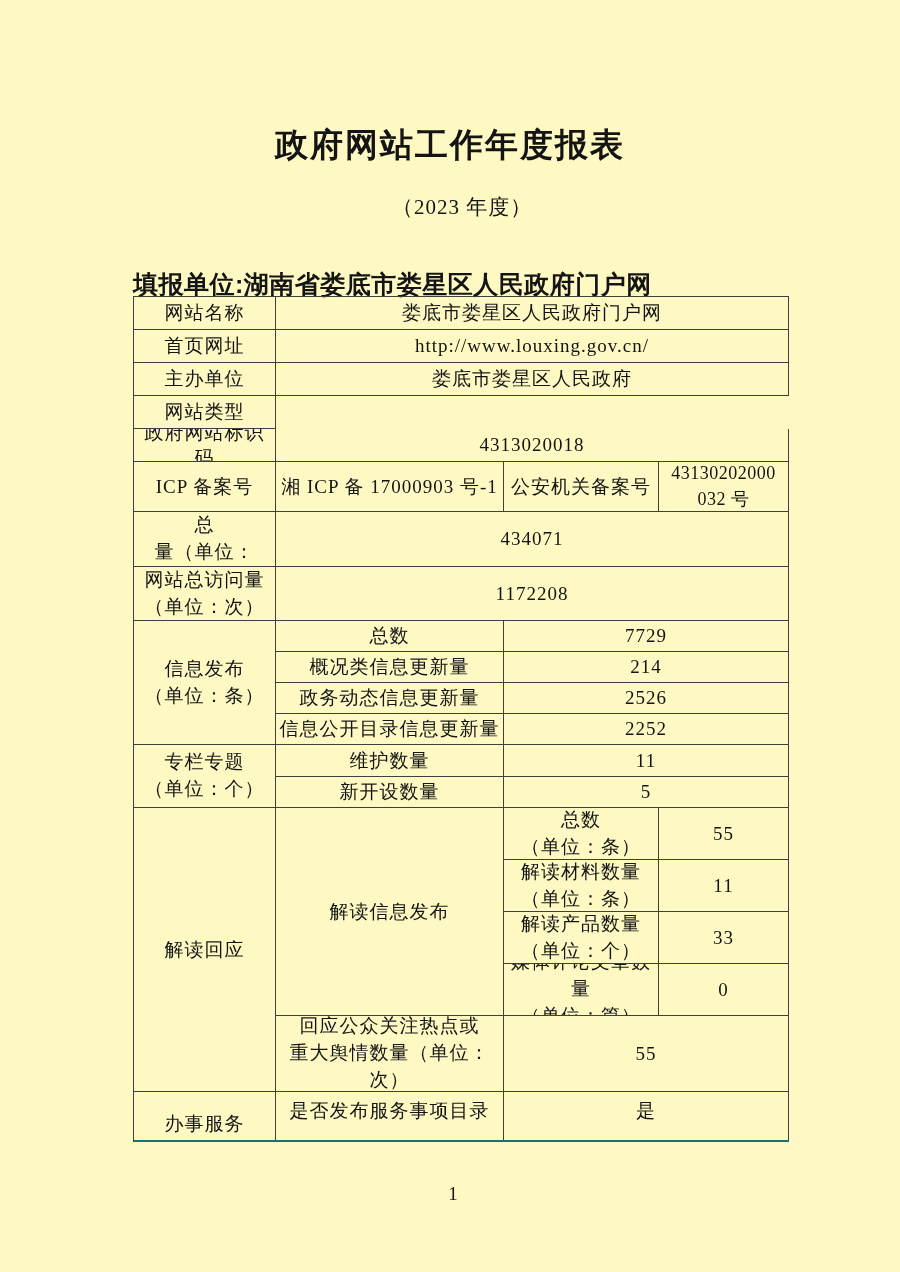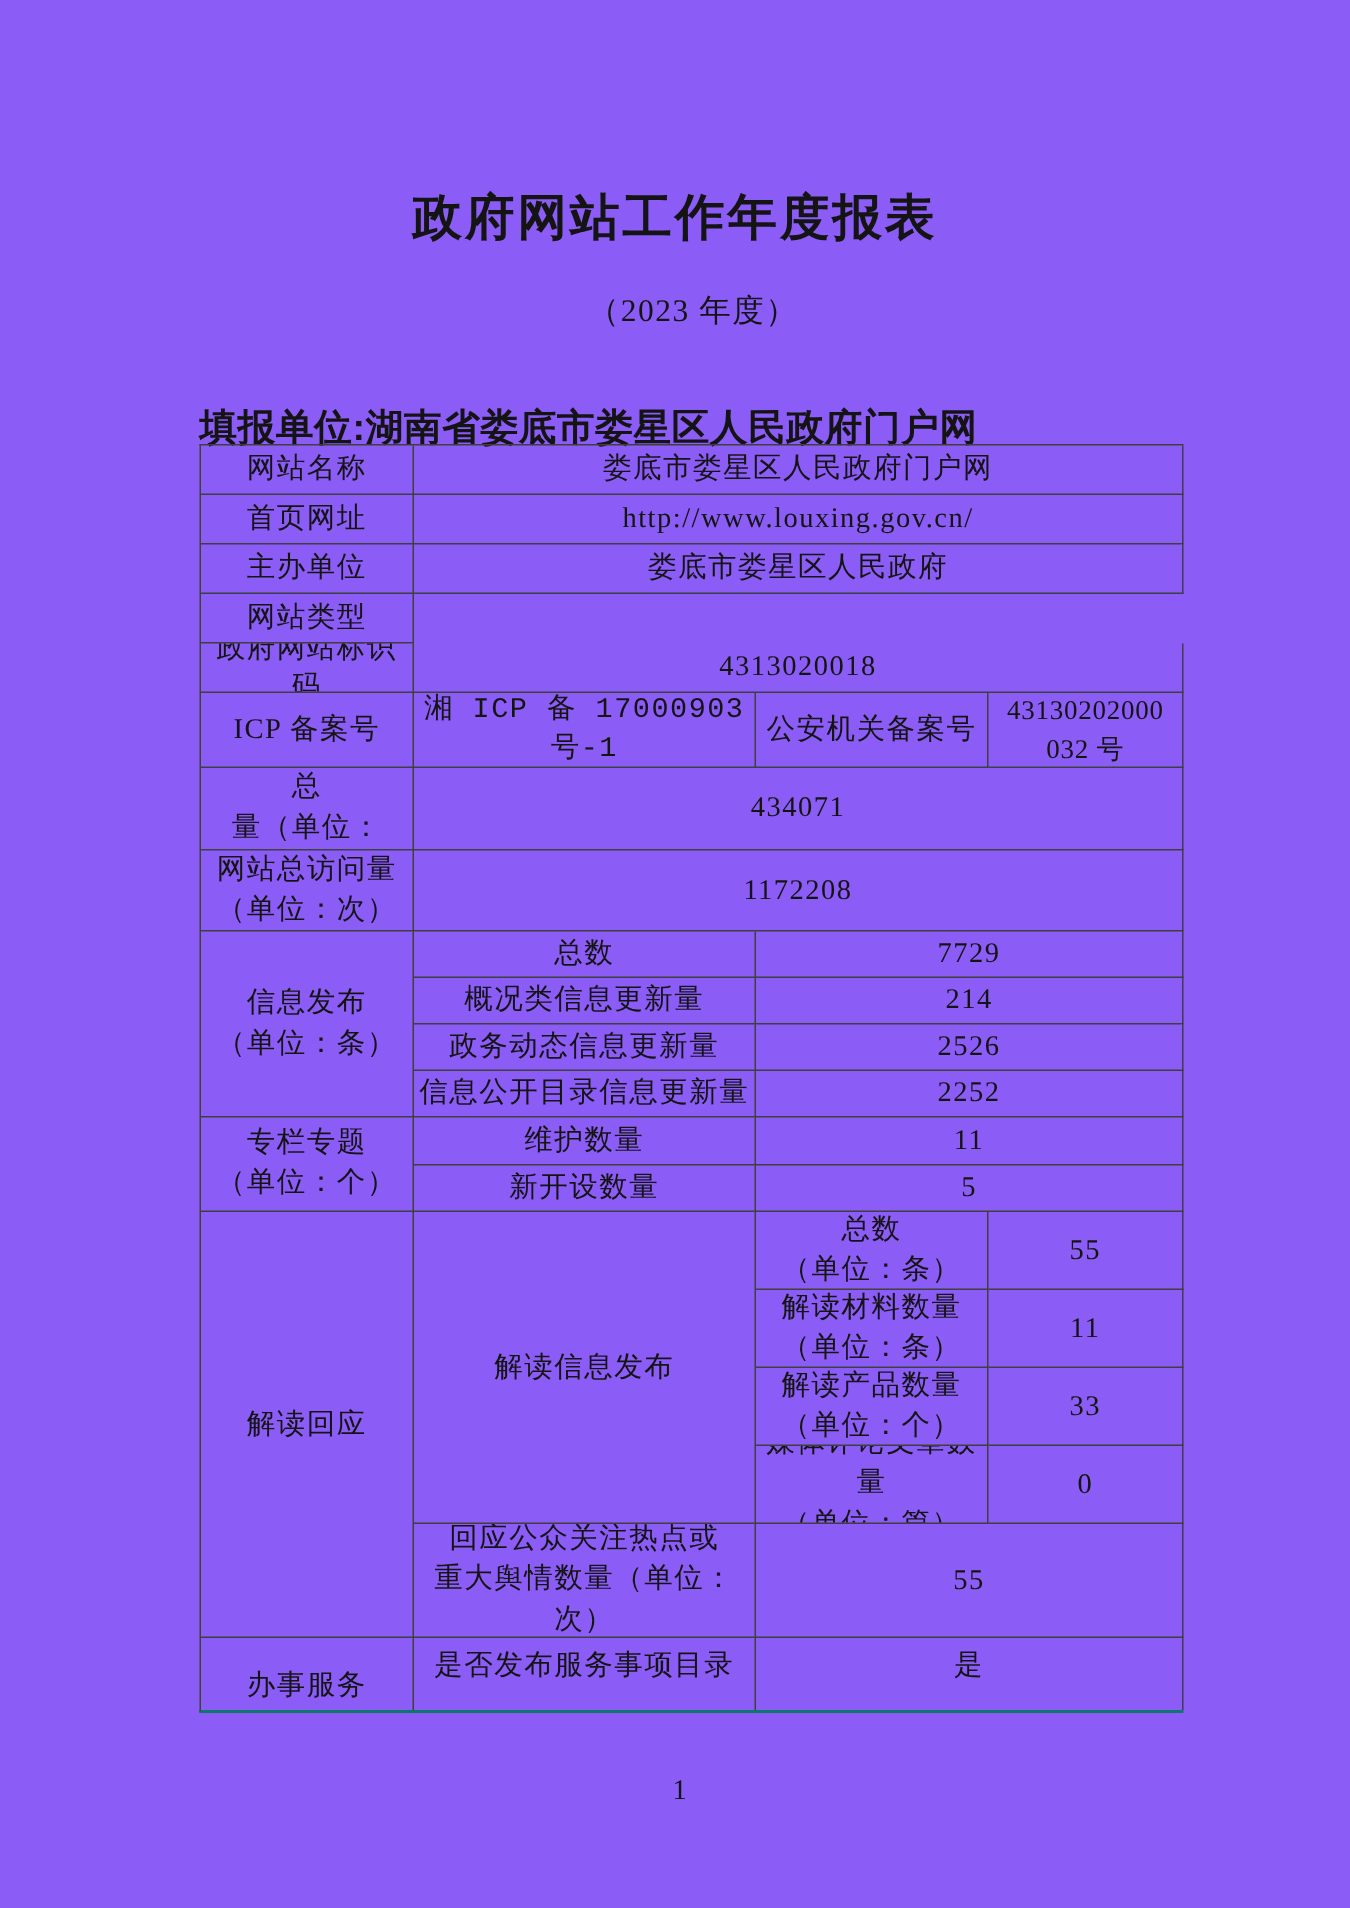--- a/index.html
+++ b/index.html
@@ -3,21 +3,21 @@
 <meta charset="utf-8">
 <style>
   :root{
     --bc:#3f3f3f;
     --ink:#141414;
   }
   html,body{margin:0;padding:0;background:#ffffff;}
   .page{
     position:relative;
     width:900px;height:1272px;
-    background:#8b5cf6;
+    background:#fef9c3;
     font-family:"Liberation Serif", serif;
     color:var(--ink);
     overflow:hidden;
   }
   .title{
     position:absolute;left:0;top:123px;width:900px;
     text-align:center;
     font-family:"Liberation Sans", sans-serif;
     font-weight:bold;font-size:33px;letter-spacing:2px;
   }
@@ -79,21 +79,21 @@
 
     <div class="c" style="grid-row:3;grid-column:2/5;">娄底市娄星区人民政府</div>
     <div class="c" style="grid-row:3;grid-column:1;">主办单位</div>
 
     <div class="c" style="grid-row:4;grid-column:1;">网站类型</div>
 
     <div class="c" style="grid-row:5;grid-column:1;">政府网站标识码</div>
     <div class="c" style="grid-row:5;grid-column:2/5;">4313020018</div>
 
     <div class="c" style="grid-row:6;grid-column:1;">ICP 备案号</div>
-    <div class="c" style="grid-row:6;grid-column:2;font-family:Liberation Mono, monospace;">湘 ICP 备 17000903 号-1</div>
+    <div class="c" style="grid-row:6;grid-column:2;">湘 ICP 备 17000903 号-1</div>
     <div class="c" style="grid-row:6;grid-column:3;">公安机关备案号</div>
     <div class="c small lh14" style="grid-row:6;grid-column:4;">43130202000
 032 号</div>
 
     <div class="c lh14" style="grid-row:7;grid-column:1;">独立用户访问总
 量（单位：个）</div>
     <div class="c" style="grid-row:7;grid-column:2/5;">434071</div>
 
     <div class="c lh14" style="grid-row:8;grid-column:1;">网站总访问量
 （单位：次）</div>

